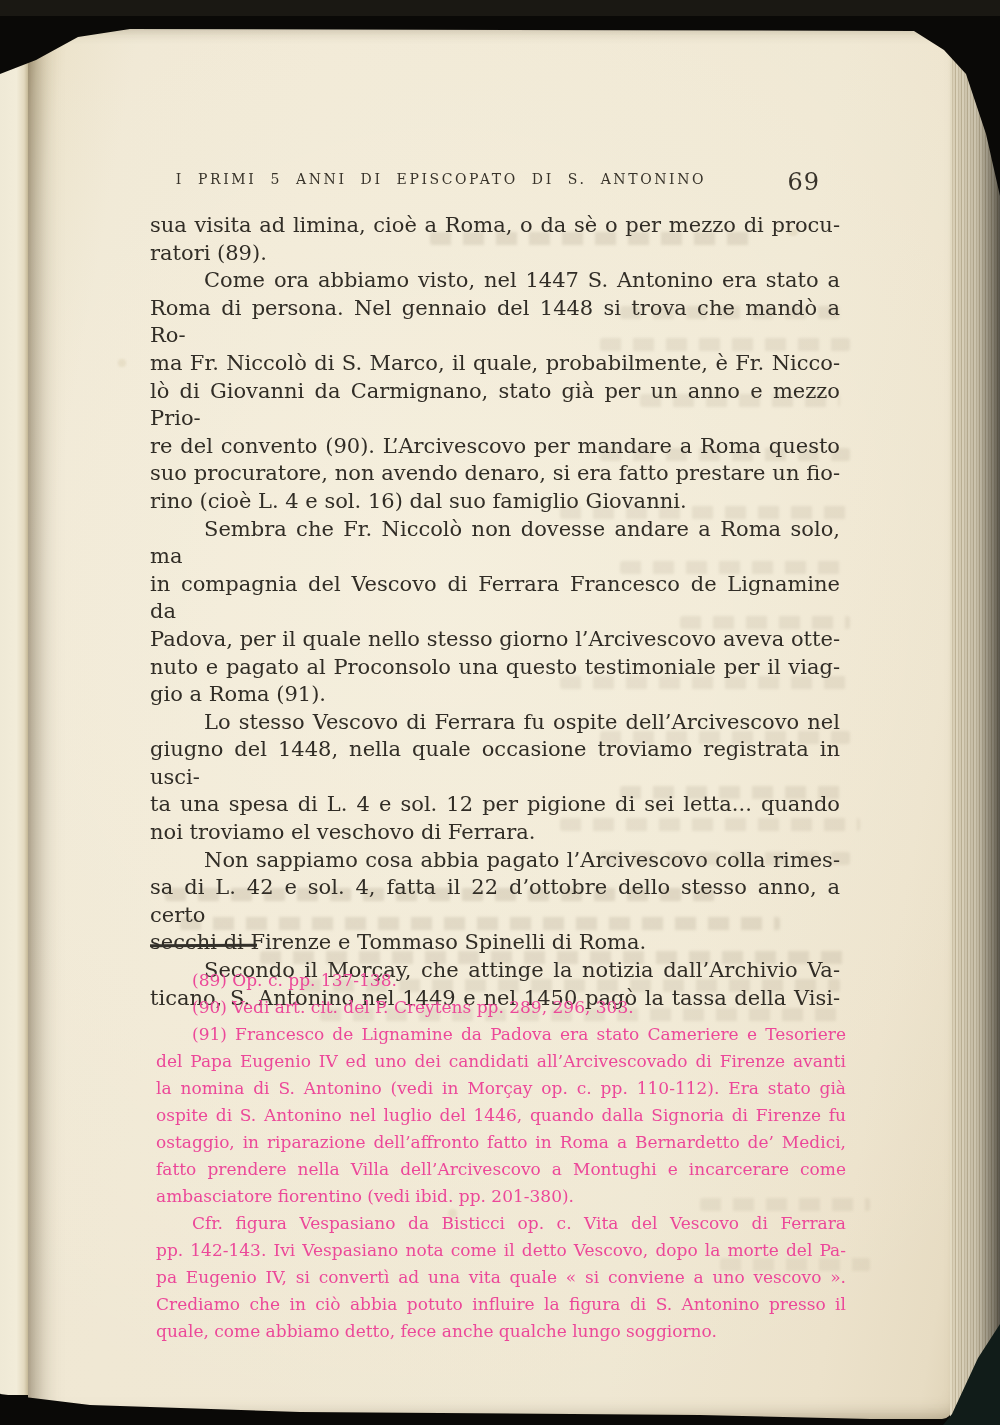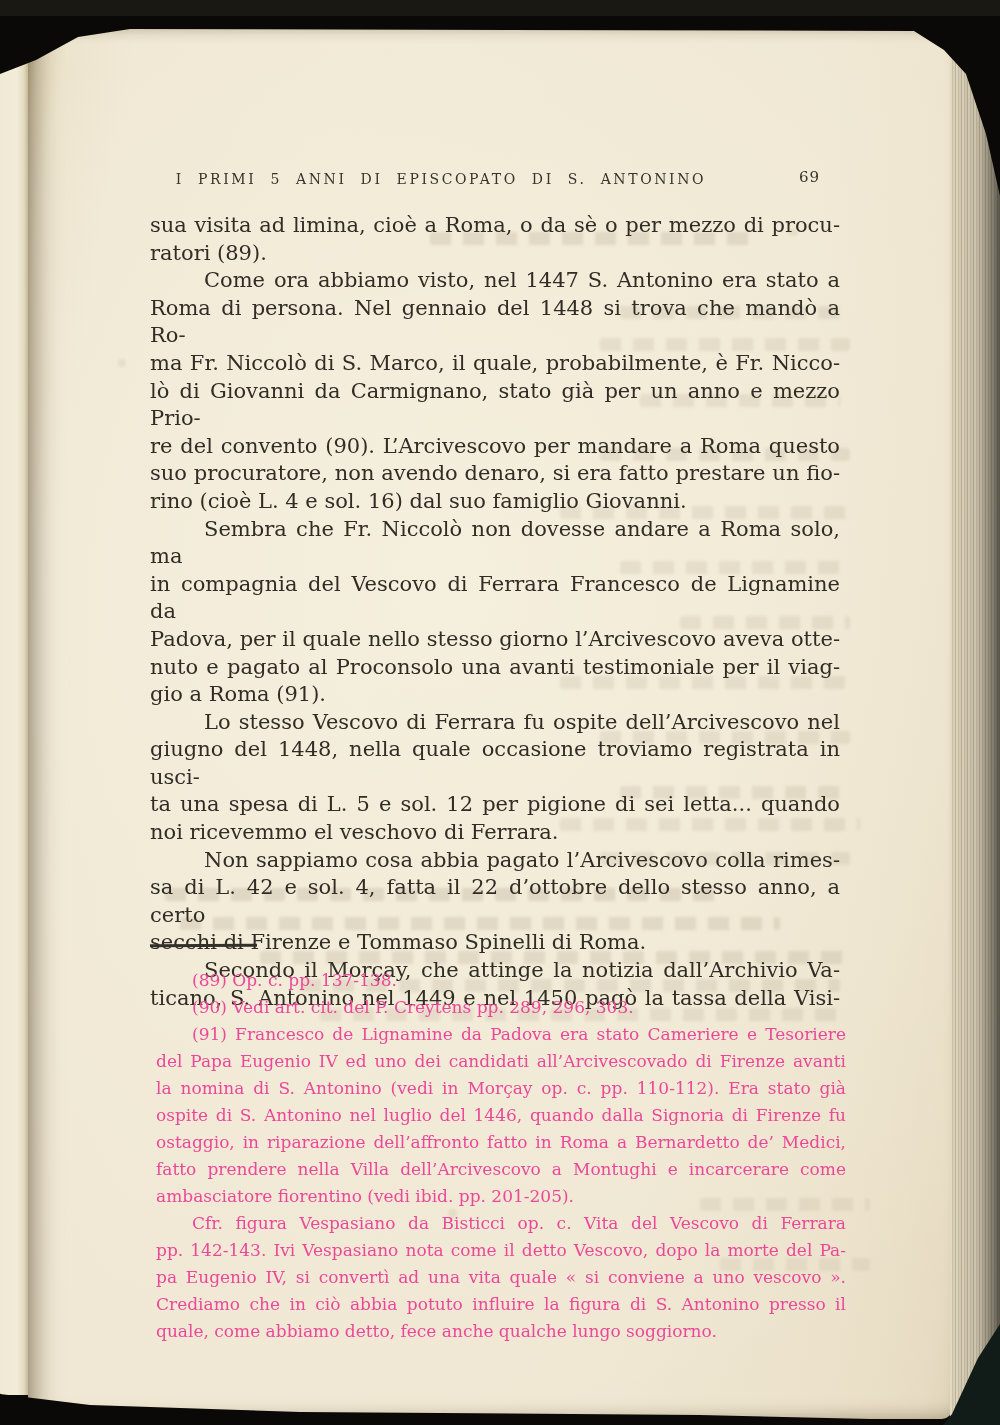--- a/index.html
+++ b/index.html
@@ -44,21 +44,21 @@
   .corner-br{
     position:absolute;left:900px;top:1290px;width:100px;height:135px;background:#111c19;
     clip-path:polygon(100px 135px,30px 135px,52px 108px,78px 52px,100px 18px);
   }
   
   .header{position:absolute;left:130px;top:155px;width:692px;height:34px;color:#38332a;}
   .running-title{
     display:block;text-align:center;font-size:14px;letter-spacing:2.6px;word-spacing:7px;
     text-transform:uppercase;padding-right:70px;white-space:nowrap;
   }
-  .page-number{position:absolute;right:2px;top:-3px;font-size:15px;letter-spacing:1px;}
+  .page-number{position:absolute;right:2px;top:-3px;font-size:24px;letter-spacing:1px;}
   
   .body-text{
     position:absolute;left:150px;top:196px;width:690px;
     font-size:21px;line-height:27.6px;color:#312d26;
   }
   .fnotes{
     position:absolute;left:156px;top:951px;width:690px;
     font-size:17px;line-height:27px;color:#ec4899;
   }
   .line{display:block;}
@@ -127,28 +127,28 @@
         <div class="line j"><span>ma Fr. Niccolò di S. Marco, il quale, probabilmente, è Fr. Nicco-</span></div>
         <div class="line j"><span>lò di Giovanni da Carmignano, stato già per un anno e mezzo Prio-</span></div>
         <div class="line j"><span>re del convento (90). L’Arcivescovo per mandare a Roma questo</span></div>
         <div class="line j"><span>suo procuratore, non avendo denaro, si era fatto prestare un fio-</span></div>
         <div class="line"><span>rino (cioè L. 4 e sol. 16) dal suo famiglio Giovanni.</span></div>
       </div>
       <div>
         <div class="line j ind"><span>Sembra che Fr. Niccolò non dovesse andare a Roma solo, ma</span></div>
         <div class="line j"><span>in compagnia del Vescovo di Ferrara Francesco de Lignamine da</span></div>
         <div class="line j"><span>Padova, per il quale nello stesso giorno l’Arcivescovo aveva otte-</span></div>
-        <div class="line j"><span>nuto e pagato al Proconsolo una avanti testimoniale per il viag-</span></div>
+        <div class="line j"><span>nuto e pagato al Proconsolo una questo testimoniale per il viag-</span></div>
         <div class="line"><span>gio a Roma (91).</span></div>
       </div>
       <div>
         <div class="line j ind"><span>Lo stesso Vescovo di Ferrara fu ospite dell’Arcivescovo nel</span></div>
         <div class="line j"><span>giugno del 1448, nella quale occasione troviamo registrata in usci-</span></div>
-        <div class="line j"><span>ta una spesa di L. 5 e sol. 12 </span><span class="it">per pigione di sei letta... quando</span></div>
-        <div class="line"><span class="it">noi ricevemmo el veschovo di Ferrara.</span></div>
+        <div class="line j"><span>ta una spesa di L. 4 e sol. 12 </span><span class="it">per pigione di sei letta... quando</span></div>
+        <div class="line"><span class="it">noi troviamo el veschovo di Ferrara.</span></div>
       </div>
       <div>
         <div class="line j ind"><span>Non sappiamo cosa abbia pagato l’Arcivescovo colla rimes-</span></div>
         <div class="line j"><span>sa di L. 42 e sol. 4, fatta il 22 d’ottobre dello stesso anno, a certo</span></div>
         <div class="line"><span>secchi di Firenze e Tommaso Spinelli di Roma.</span></div>
       </div>
       <div>
         <div class="line j ind"><span>Secondo il Morçay, che attinge la notizia dall’Archivio Va-</span></div>
         <div class="line j"><span>ticano, S. Antonino nel 1449 e nel 1450 pagò la tassa della Visi-</span></div>
       </div>
@@ -163,21 +163,21 @@
       <div>
         <div class="line ind"><span>(90) Vedi art. cit. del </span><span class="it">P. Creytens</span><span> pp. 289, 296, 303.</span></div>
       </div>
       <div>
         <div class="line j ind"><span>(91) Francesco de Lignamine da Padova era stato Cameriere e Tesoriere</span></div>
         <div class="line j"><span>del Papa Eugenio IV ed uno dei candidati all’Arcivescovado di Firenze avanti</span></div>
         <div class="line j"><span>la nomina di S. Antonino (vedi in </span><span class="it">Morçay</span><span> op. c. pp. 110-112). Era stato già</span></div>
         <div class="line j"><span>ospite di S. Antonino nel luglio del 1446, quando dalla Signoria di Firenze fu</span></div>
         <div class="line j"><span>ostaggio, in riparazione dell’affronto fatto in Roma a Bernardetto de’ Medici,</span></div>
         <div class="line j"><span>fatto prendere nella Villa dell’Arcivescovo a Montughi e incarcerare come</span></div>
-        <div class="line"><span>ambasciatore fiorentino (vedi ibid. pp. 201-205).</span></div>
+        <div class="line"><span>ambasciatore fiorentino (vedi ibid. pp. 201-380).</span></div>
       </div>
       <div>
         <div class="line j ind"><span>Cfr. figura </span><span class="it">Vespasiano da Bisticci</span><span> op. c. Vita del Vescovo di Ferrara</span></div>
         <div class="line j"><span>pp. 142-143. Ivi Vespasiano nota come il detto Vescovo, dopo la morte del Pa-</span></div>
         <div class="line j"><span>pa Eugenio IV, si convertì ad una vita quale « si conviene a uno vescovo ».</span></div>
         <div class="line j"><span>Crediamo che in ciò abbia potuto influire la figura di S. Antonino presso il</span></div>
         <div class="line"><span>quale, come abbiamo detto, fece anche qualche lungo soggiorno.</span></div>
       </div>
     </div>
 

